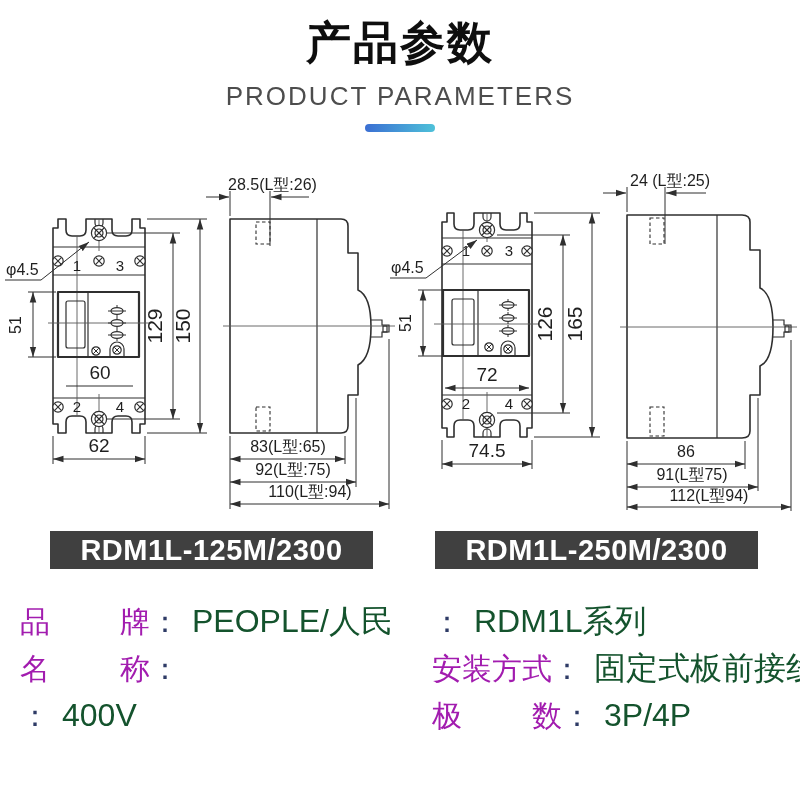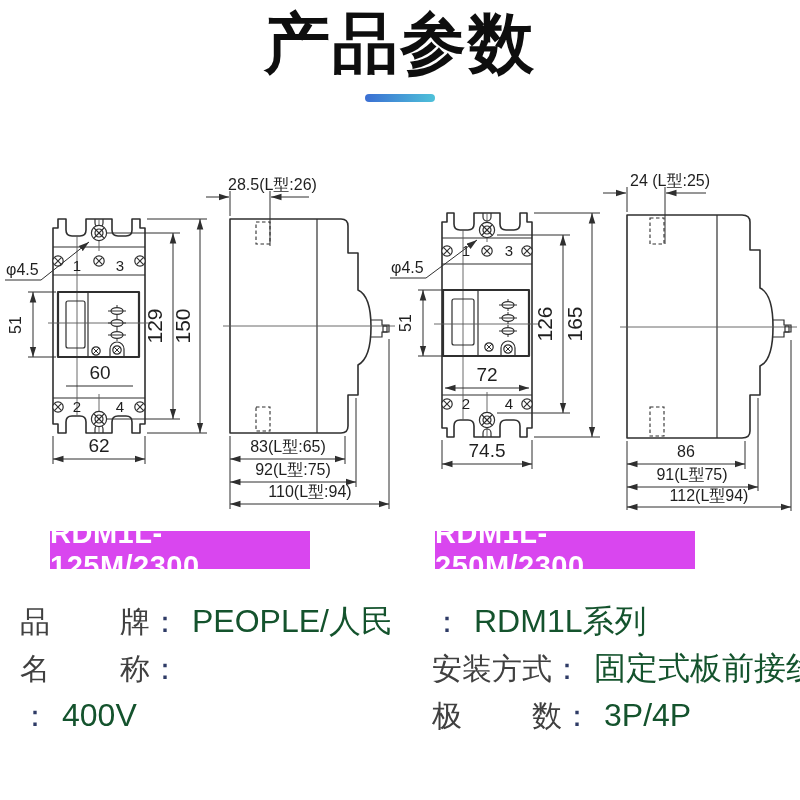--- a/index.html
+++ b/index.html
@@ -1,57 +1,58 @@
 <!DOCTYPE html>
 <html><head>
 <meta charset="utf-8">
 <style>
   html,body{margin:0;padding:0;background:#fff;}
   #stage{position:relative;width:800px;height:800px;background:#ffffff;overflow:hidden;
          font-family:"Liberation Sans","DejaVu Sans",sans-serif;}
   
   .hdr{position:absolute;top:0;left:0;width:800px;text-align:center;}
-  .hdr-title{margin-top:6px;font-size:66px;line-height:74px;font-weight:900;color:#0e0e0e;letter-spacing:2px;}
+  .hdr-title{margin-top:6px;font-size:45px;line-height:74px;font-weight:900;color:#0e0e0e;letter-spacing:2px;}
   .hdr-sub{margin-top:2px;font-size:26px;line-height:28px;font-weight:400;color:#4d4d4d;letter-spacing:2px;}
   .hdr-bar{width:70px;height:8px;border-radius:4px;margin:14px auto 0;
            background:linear-gradient(90deg,#3b6fd3,#4ec1d9);}
   
   svg.drawings{position:absolute;top:150px;left:0;}
   .ol{fill:none;stroke:#2f2f2f;stroke-width:1.6;stroke-linejoin:round;stroke-linecap:round;}
   .ol2{fill:none;stroke:#2f2f2f;stroke-width:2.2;stroke-linejoin:round;}
   .ln{fill:none;stroke:#2f2f2f;stroke-width:1.2;}
   .cl{fill:none;stroke:#5a5a5a;stroke-width:0.9;}
   .dm{fill:none;stroke:#2f2f2f;stroke-width:1;}
   .dsh{fill:none;stroke:#2f2f2f;stroke-width:1.1;stroke-dasharray:3.5,2.5;}
   .scrw{fill:#ffffff;stroke:#2f2f2f;stroke-width:1.2;}
   text.dim{font-family:"Liberation Sans","DejaVu Sans",sans-serif;font-size:16px;fill:#1f1f1f;}
   text.dim-md{font-size:19px;}
   text.dim-lg{font-size:21px;}
   text.dim-sm{font-size:15px;}
   
-  .model-bar{position:absolute;top:531px;width:260px;height:38px;background:#d946ef;color:#fff;
+  .model-bar{position:absolute;top:531px;width:323px;height:38px;background:#404040;color:#fff;
              display:flex;align-items:center;justify-content:center;
              font-size:29px;font-weight:700;letter-spacing:0.5px;}
   #bar-left{left:50px;} #bar-right{left:435px;}
   
   .spec-col{position:absolute;top:598px;}
   #spec-left{left:20px;width:400px;} #spec-right{left:432px;width:368px;}
   .spec-row{height:47px;line-height:47px;white-space:nowrap;display:flex;align-items:center;}
-  .spec-label{display:inline-block;width:130px;font-size:30px;color:#404040;
+  .spec-label{display:inline-block;width:130px;font-size:30px;color:#a21caf;
               text-align:justify;text-align-last:justify;}
   .spec-colon{font-size:30px;color:#2e3b66;margin-right:12px;}
   .spec-value{font-size:32px;color:#14532d;}
 </style>
 </head>
 <body>
 
 <div id="stage">
 
   <div class="hdr">
     <div class="hdr-title">产品参数</div>
+    <div class="hdr-sub">PRODUCT PARAMETERS</div>
     <div class="hdr-bar"></div>
   </div>
 
   <svg class="drawings" width="800" height="370" viewBox="0 150 800 370">
     <defs>
       <marker id="arw" markerWidth="12" markerHeight="8" refX="10.5" refY="4" orient="auto-start-reverse">
         <path d="M0,0.7 L10.5,4 L0,7.3 Z" fill="#2f2f2f"></path>
       </marker>
       <g id="scr">
         <circle class="scrw" r="5.2"></circle>

